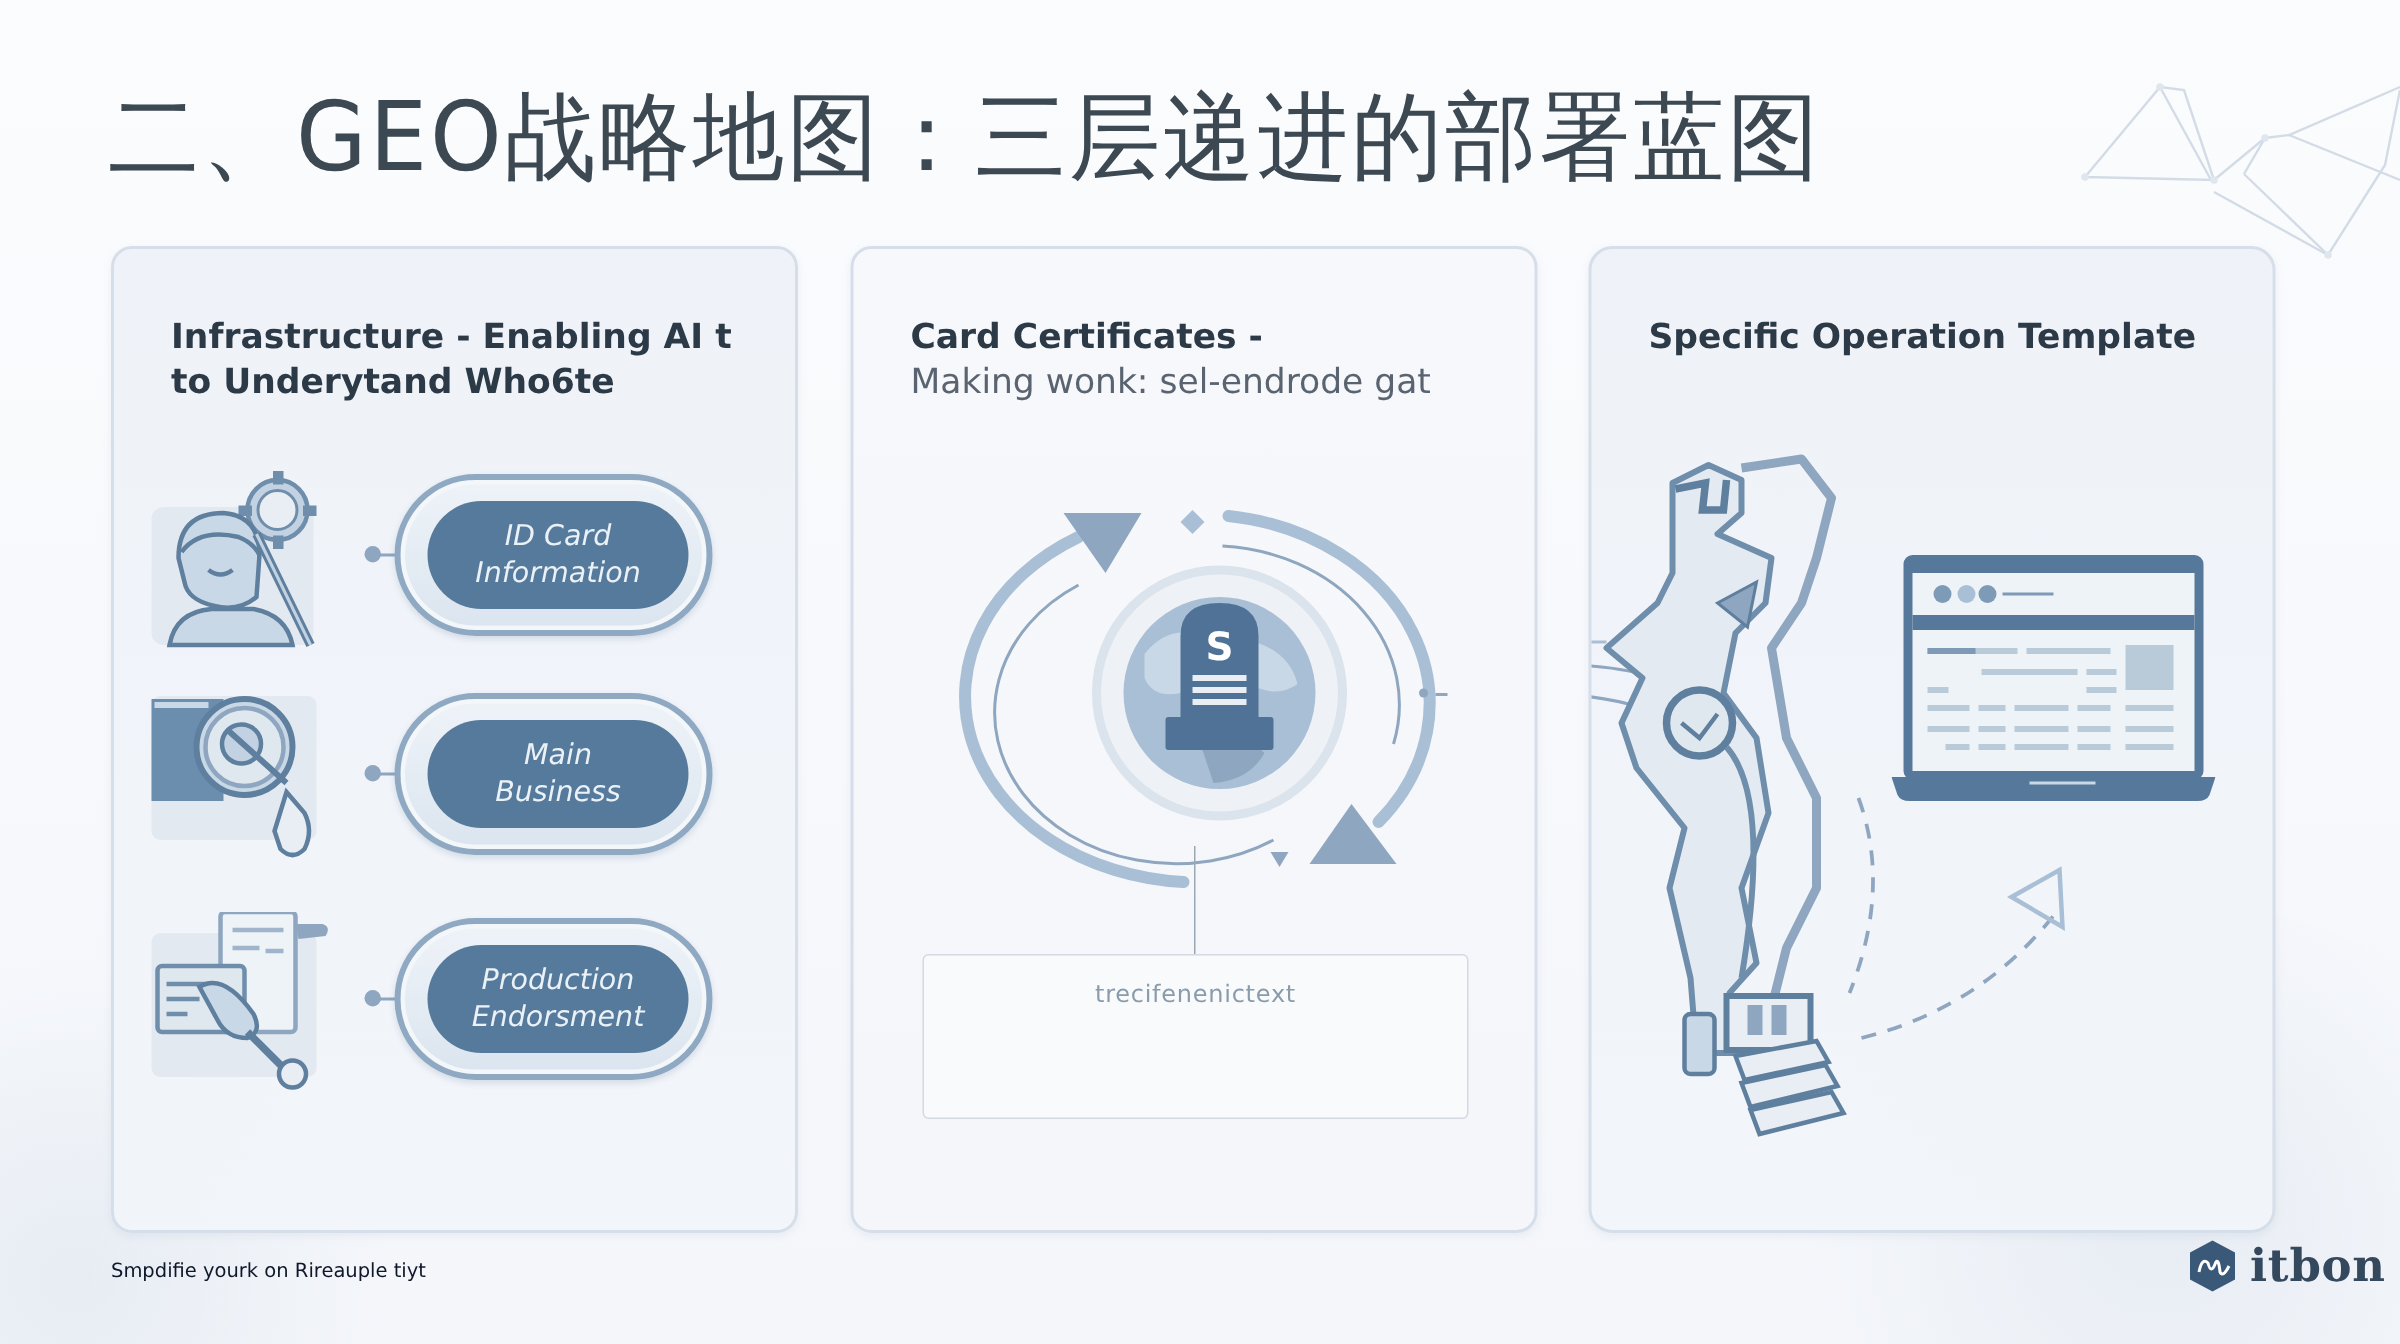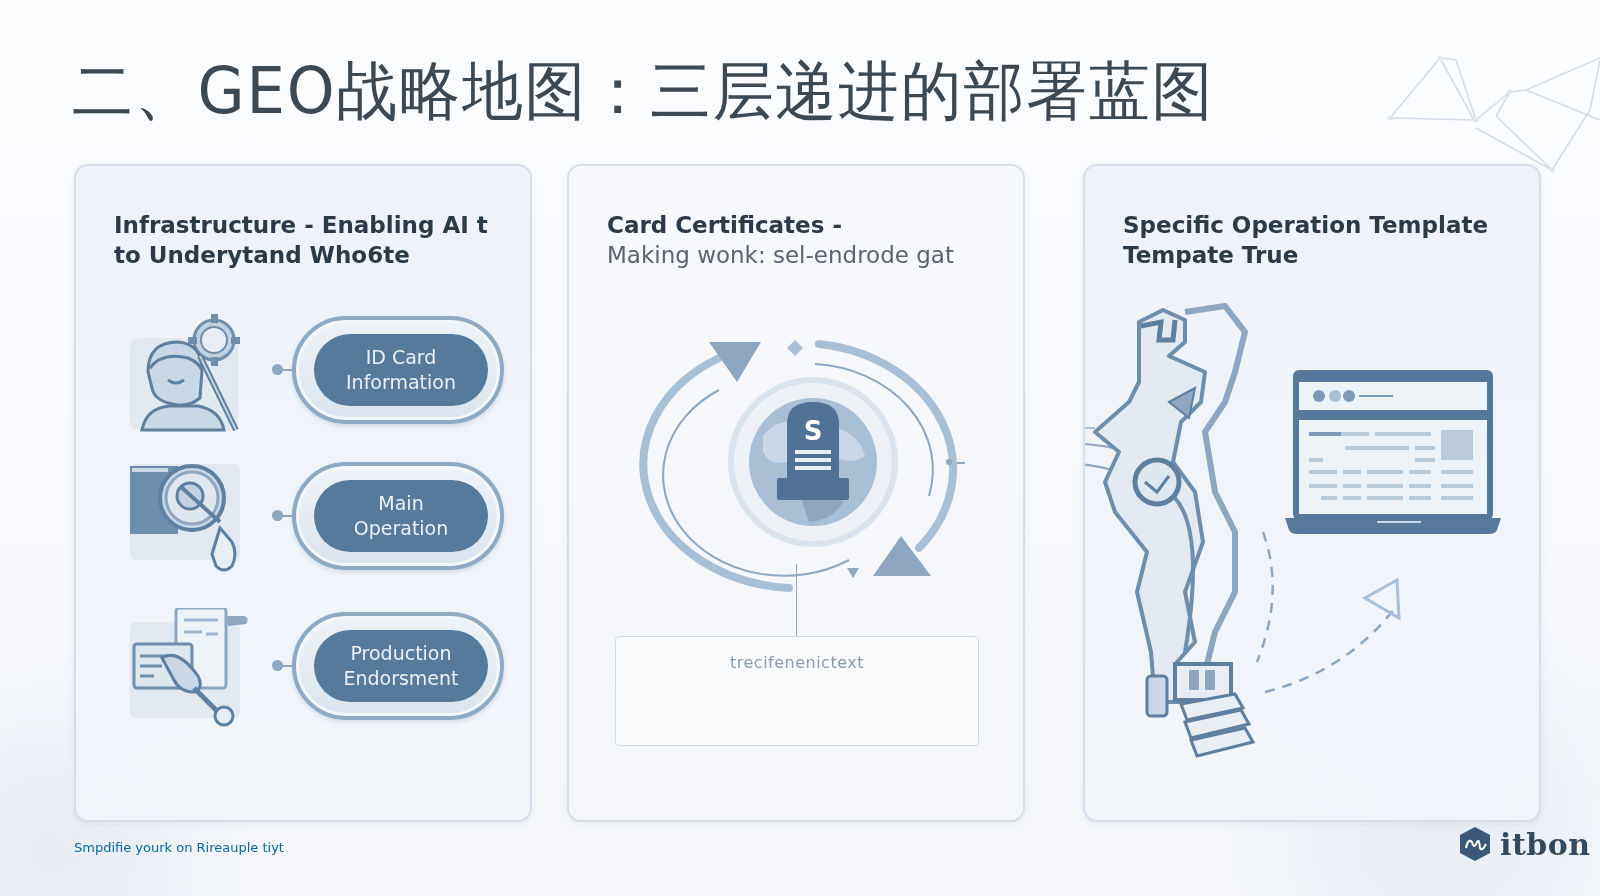--- a/index.html
+++ b/index.html
@@ -23,29 +23,29 @@
     transform: scaleX(0.95); transform-origin: left center;
   }
   .panel {
     position: absolute; top: 164px; width: 458px; height: 658px;
     border: 2px solid #d5dee9; border-radius: 14px;
     background: linear-gradient(180deg, rgba(238,242,248,0.92) 0%, rgba(242,245,250,0.92) 100%);
     box-shadow: 0 2px 6px rgba(120,140,170,0.10);
   }
   .panel.p1 { left: 74px; }
   .panel.p2 { left: 567px; background: linear-gradient(180deg, rgba(246,248,251,0.95) 0%, rgba(244,246,250,0.95) 100%); }
-  .panel.p3 { left: 1083px; }
+  .panel.p3 { left: 1059px; border-radius: 16px; }
   .panel-title {
     position: absolute; left: 38px; top: 44px; width: 400px;
     font-family: "DejaVu Sans", sans-serif; font-weight: 700;
     font-size: 23px; line-height: 30px; color: #2c3947;
   }
   .panel-title .l2 { display: block; }
   .p2 .panel-title .l2 { font-weight: 400; color: #5a6470; }
-  .item-row { position: absolute; left: 52px; width: 380px; height: 120px; }
+  .item-row { position: absolute; left: 23px; width: 380px; height: 120px; font-style: italic; }
   .item-icon { position: absolute; left: 0; top: 0; width: 120px; height: 120px; }
   .connector-dot {
     position: absolute; left: 144px; top: 52px; width: 11px; height: 11px;
     border-radius: 50%; background: #8ea6bf;
   }
   .connector-line { position: absolute; left: 154px; top: 57px; width: 12px; height: 2px; background: #8ea6bf; }
   .pill-outer {
     position: absolute; left: 164px; top: 4px; width: 212px; height: 108px;
     border-radius: 56px; border: 4px solid #8fa9c3;
     background: linear-gradient(180deg, #eef3f8, #dbe5ef);
@@ -60,21 +60,21 @@
   .cert-graphic { position: absolute; left: 60px; top: 150px; width: 340px; height: 290px; }
   .cert-line { position: absolute; left: 227px; top: 398px; width: 1px; height: 72px; background: #9aa8b5; }
   .text-box {
     position: absolute; left: 46px; top: 470px; width: 364px; height: 110px;
     border: 1.5px solid #d2d9e2; border-radius: 4px; background: #f9fafc;
     text-align: center;
   }
   .text-box .label { margin-top: 16px; font-size: 16px; color: #8a9bab; letter-spacing: 0.5px; }
   .text-box .body { margin-top: 4px; font-size: 18px; line-height: 24px; color: #2d3540; padding: 0 8px; }
   .tool-graphic { position: absolute; left: 0; top: 126px; width: 456px; height: 480px; }
-  .footer-note { position: absolute; left: 74px; top: 840px; font-size: 13px; color: #0369a1; }
+  .footer-note { position: absolute; left: 74px; top: 840px; font-size: 13px; color: #0f172a; }
   .brand { position: absolute; left: 1458px; top: 826px; display: flex; align-items: center; gap: 8px; }
   .brand-icon { width: 34px; height: 36px; }
   .brand-name { font-family: "DejaVu Serif", serif; font-weight: 700; font-size: 30px; color: #34495e; letter-spacing: 0.5px; }
 </style>
 </head>
 <body>
 
 <div class="bg-blob" style="left:-160px; top:640px; width:420px; height:420px;"></div>
 <div class="bg-blob" style="left:1180px; top:600px; width:520px; height:420px;"></div>
 
@@ -144,21 +144,21 @@
       <circle cx="64" cy="40" r="26" fill="#dfe7ef" stroke="#8ea6bf" stroke-width="3"></circle>
       <circle cx="62" cy="38" r="13" fill="#c2d2e2" stroke="#5f7f9f" stroke-width="3"></circle>
       <line x1="52" y1="28" x2="92" y2="64" stroke="#5f7f9f" stroke-width="4"></line>
       <path d="M92 70 L104 84 Q110 96 104 108 Q96 116 88 108 L84 96 Z" fill="#e8eef4" stroke="#5f7f9f" stroke-width="3"></path>
     </svg>
     <span class="connector-dot"></span>
     <span class="connector-line"></span>
     <div class="pill-outer">
       <div class="pill-inner">
         <span>Main</span>
-        <span>Operation</span>
+        <span>Business</span>
       </div>
     </div>
   </div>
 
   <div class="item-row" style="top:442px;">
     <svg class="item-icon" viewBox="0 0 120 120">
       <rect x="2" y="14" width="110" height="96" rx="6" fill="#e3e9f0"></rect>
       <rect x="48" y="0" width="50" height="80" rx="3" fill="#eef3f8" stroke="#8ea6bf" stroke-width="3"></rect>
       <g stroke="#9fb5cb" stroke-width="3">
         <line x1="56" y1="12" x2="90" y2="12"></line>
@@ -219,21 +219,20 @@
   <span class="cert-line"></span>
 
   <div class="text-box">
     <div class="label">trecifenenictext</div>
   </div>
 </section>
 
 <section class="panel p3">
   <h2 class="panel-title">
     <span class="l1">Specific Operation Template</span>
-    <span class="l2">Tempate True</span>
   </h2>
 
   <svg class="tool-graphic" viewBox="0 0 456 480">
     <path d="M-60 150 Q20 150 40 160" fill="none" stroke="#8ea6bf" stroke-width="2"></path>
     <path d="M-60 170 Q20 168 56 190" fill="none" stroke="#8ea6bf" stroke-width="2"></path>
     <path d="M-60 136 L10 136" stroke="#a9bfd5" stroke-width="2"></path>
     <path d="M54 58 L54 30 L78 18 L100 28 L100 50 L84 64 L120 80 L116 110 L96 130 L88 170 L110 200 L118 250 L100 300 L110 350 L92 370 L96 410 L70 410 L66 360 L52 300 L62 260 L30 220 L20 190 L34 160 L10 140 L44 110 L54 90 Z" fill="#e3eaf2" stroke="#6f8eac" stroke-width="4" stroke-linejoin="round"></path>
     <path d="M100 20 L140 14 L160 40 L150 80 L140 110 L120 140 L130 200 L150 240 L150 300 L130 340 L120 380" fill="none" stroke="#8ea6bf" stroke-width="6" stroke-linejoin="round"></path>
     <path d="M56 34 L76 30 L74 48 L88 48 L90 28" fill="none" stroke="#5f7f9f" stroke-width="5"></path>
     <polygon points="84,110 110,96 104,126" fill="#8ea6bf" stroke="#5f7f9f" stroke-width="2"></polygon>

